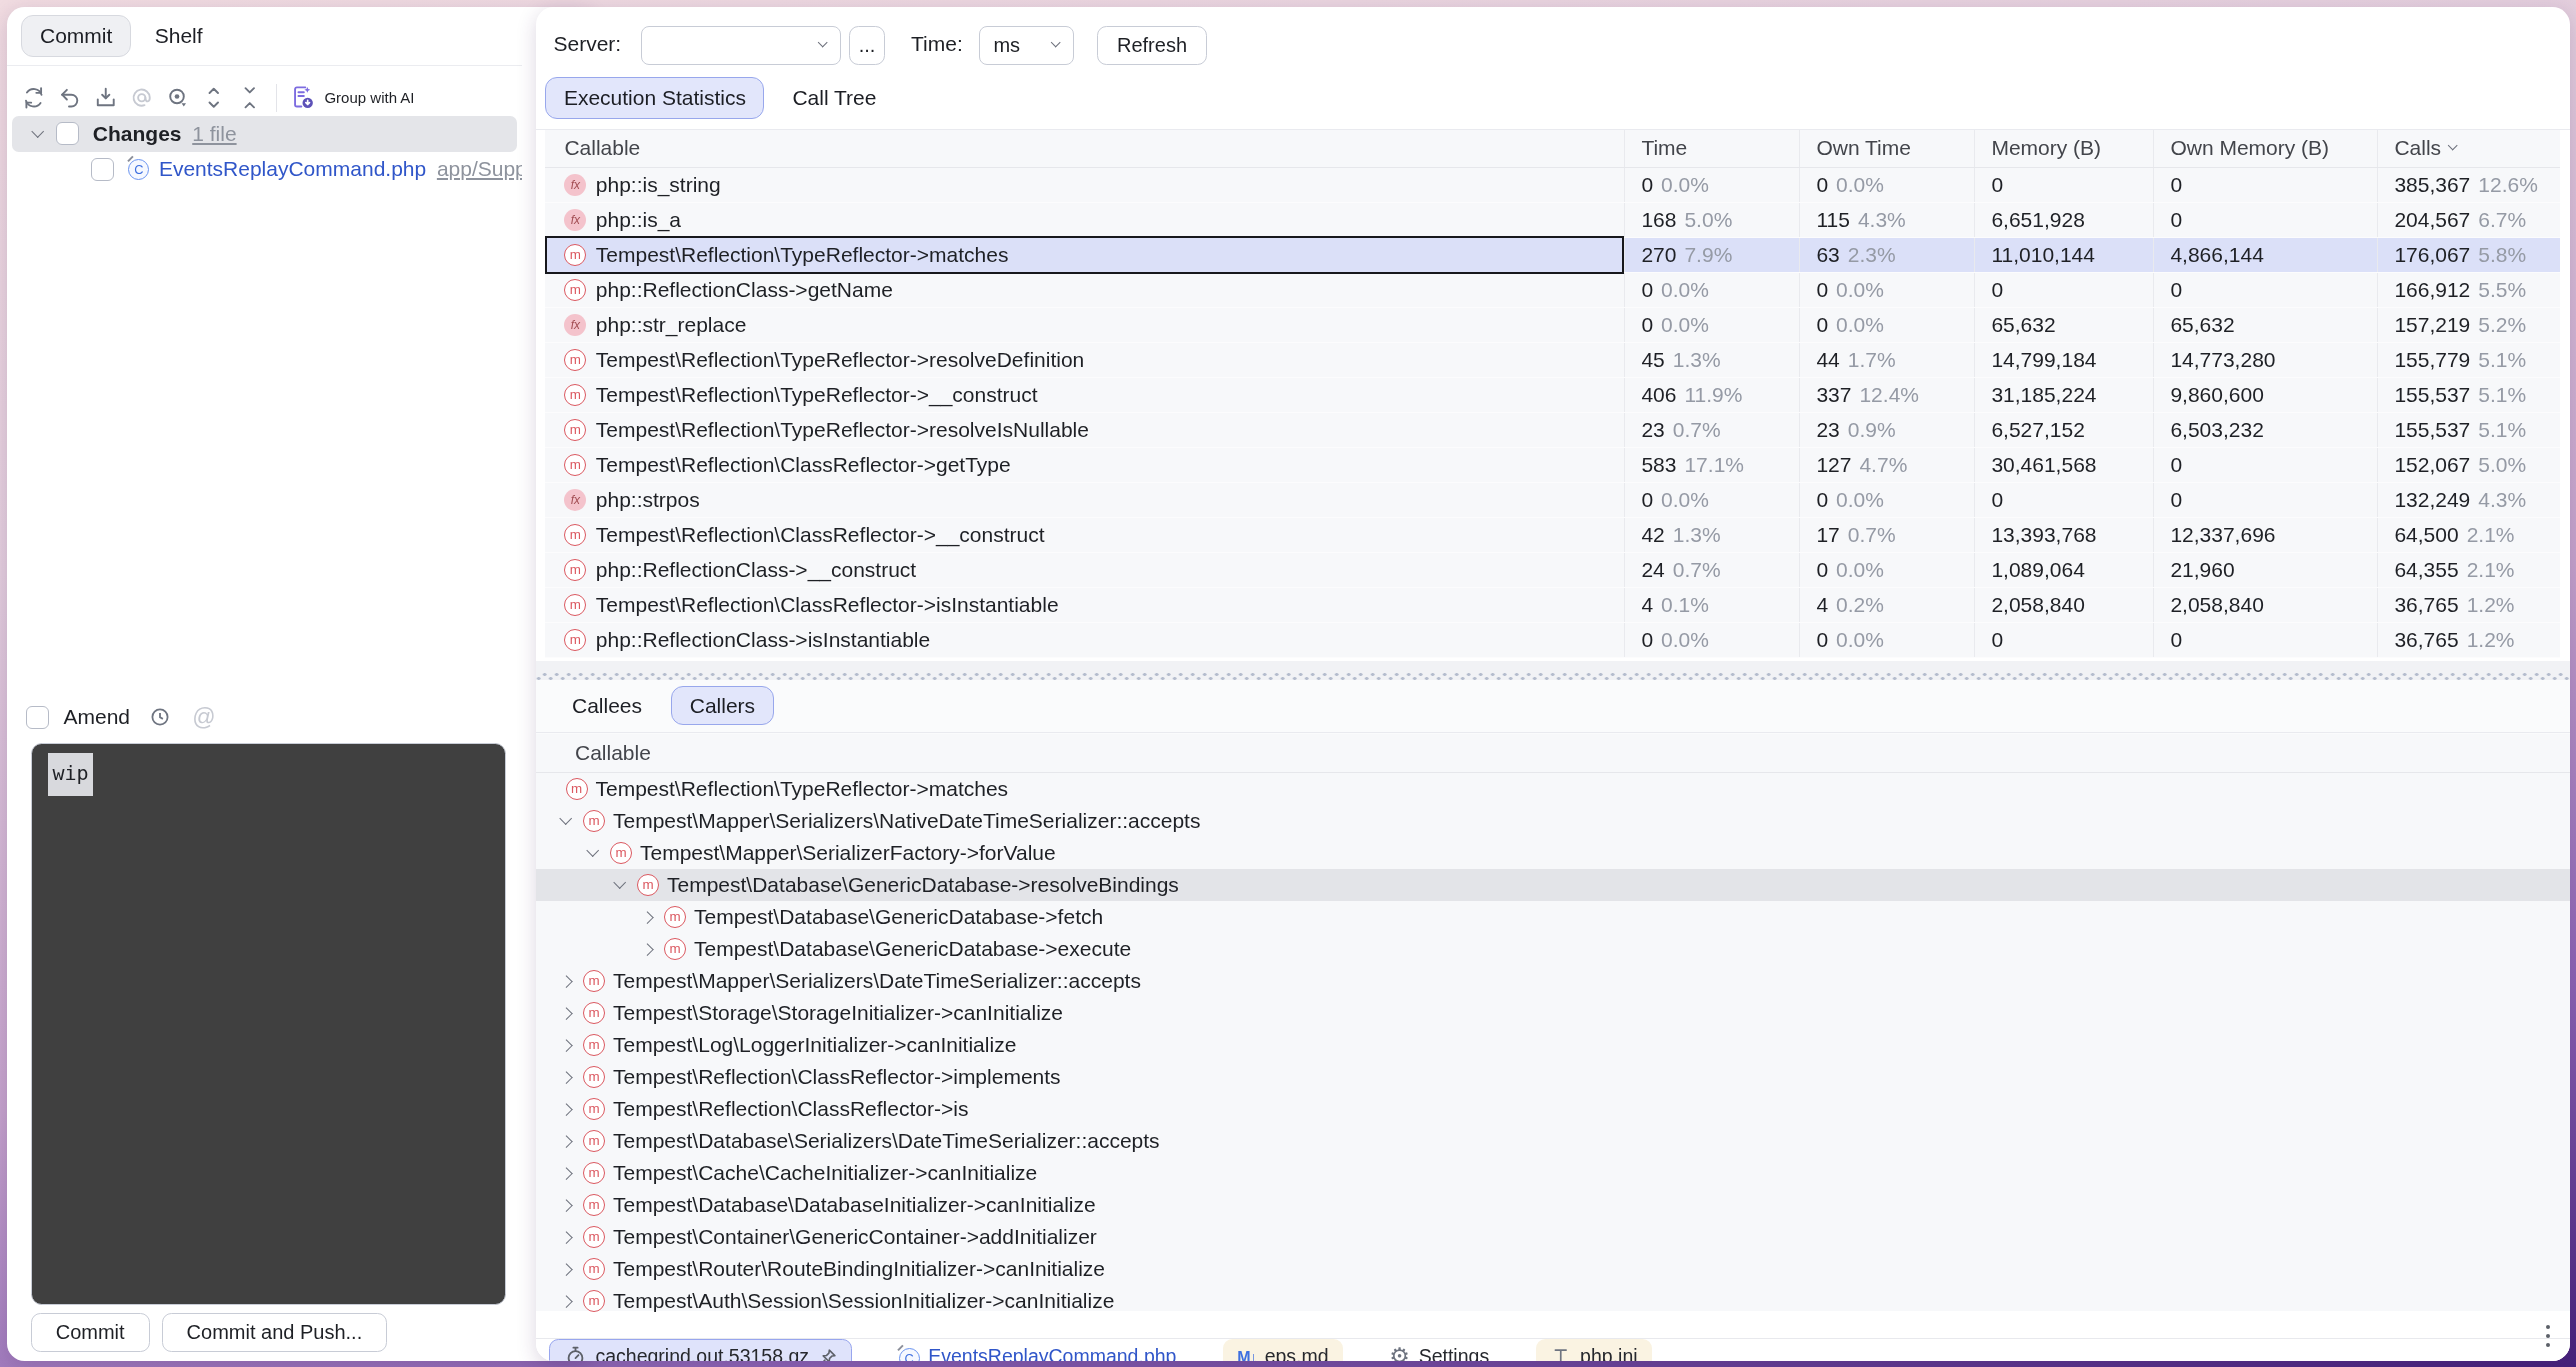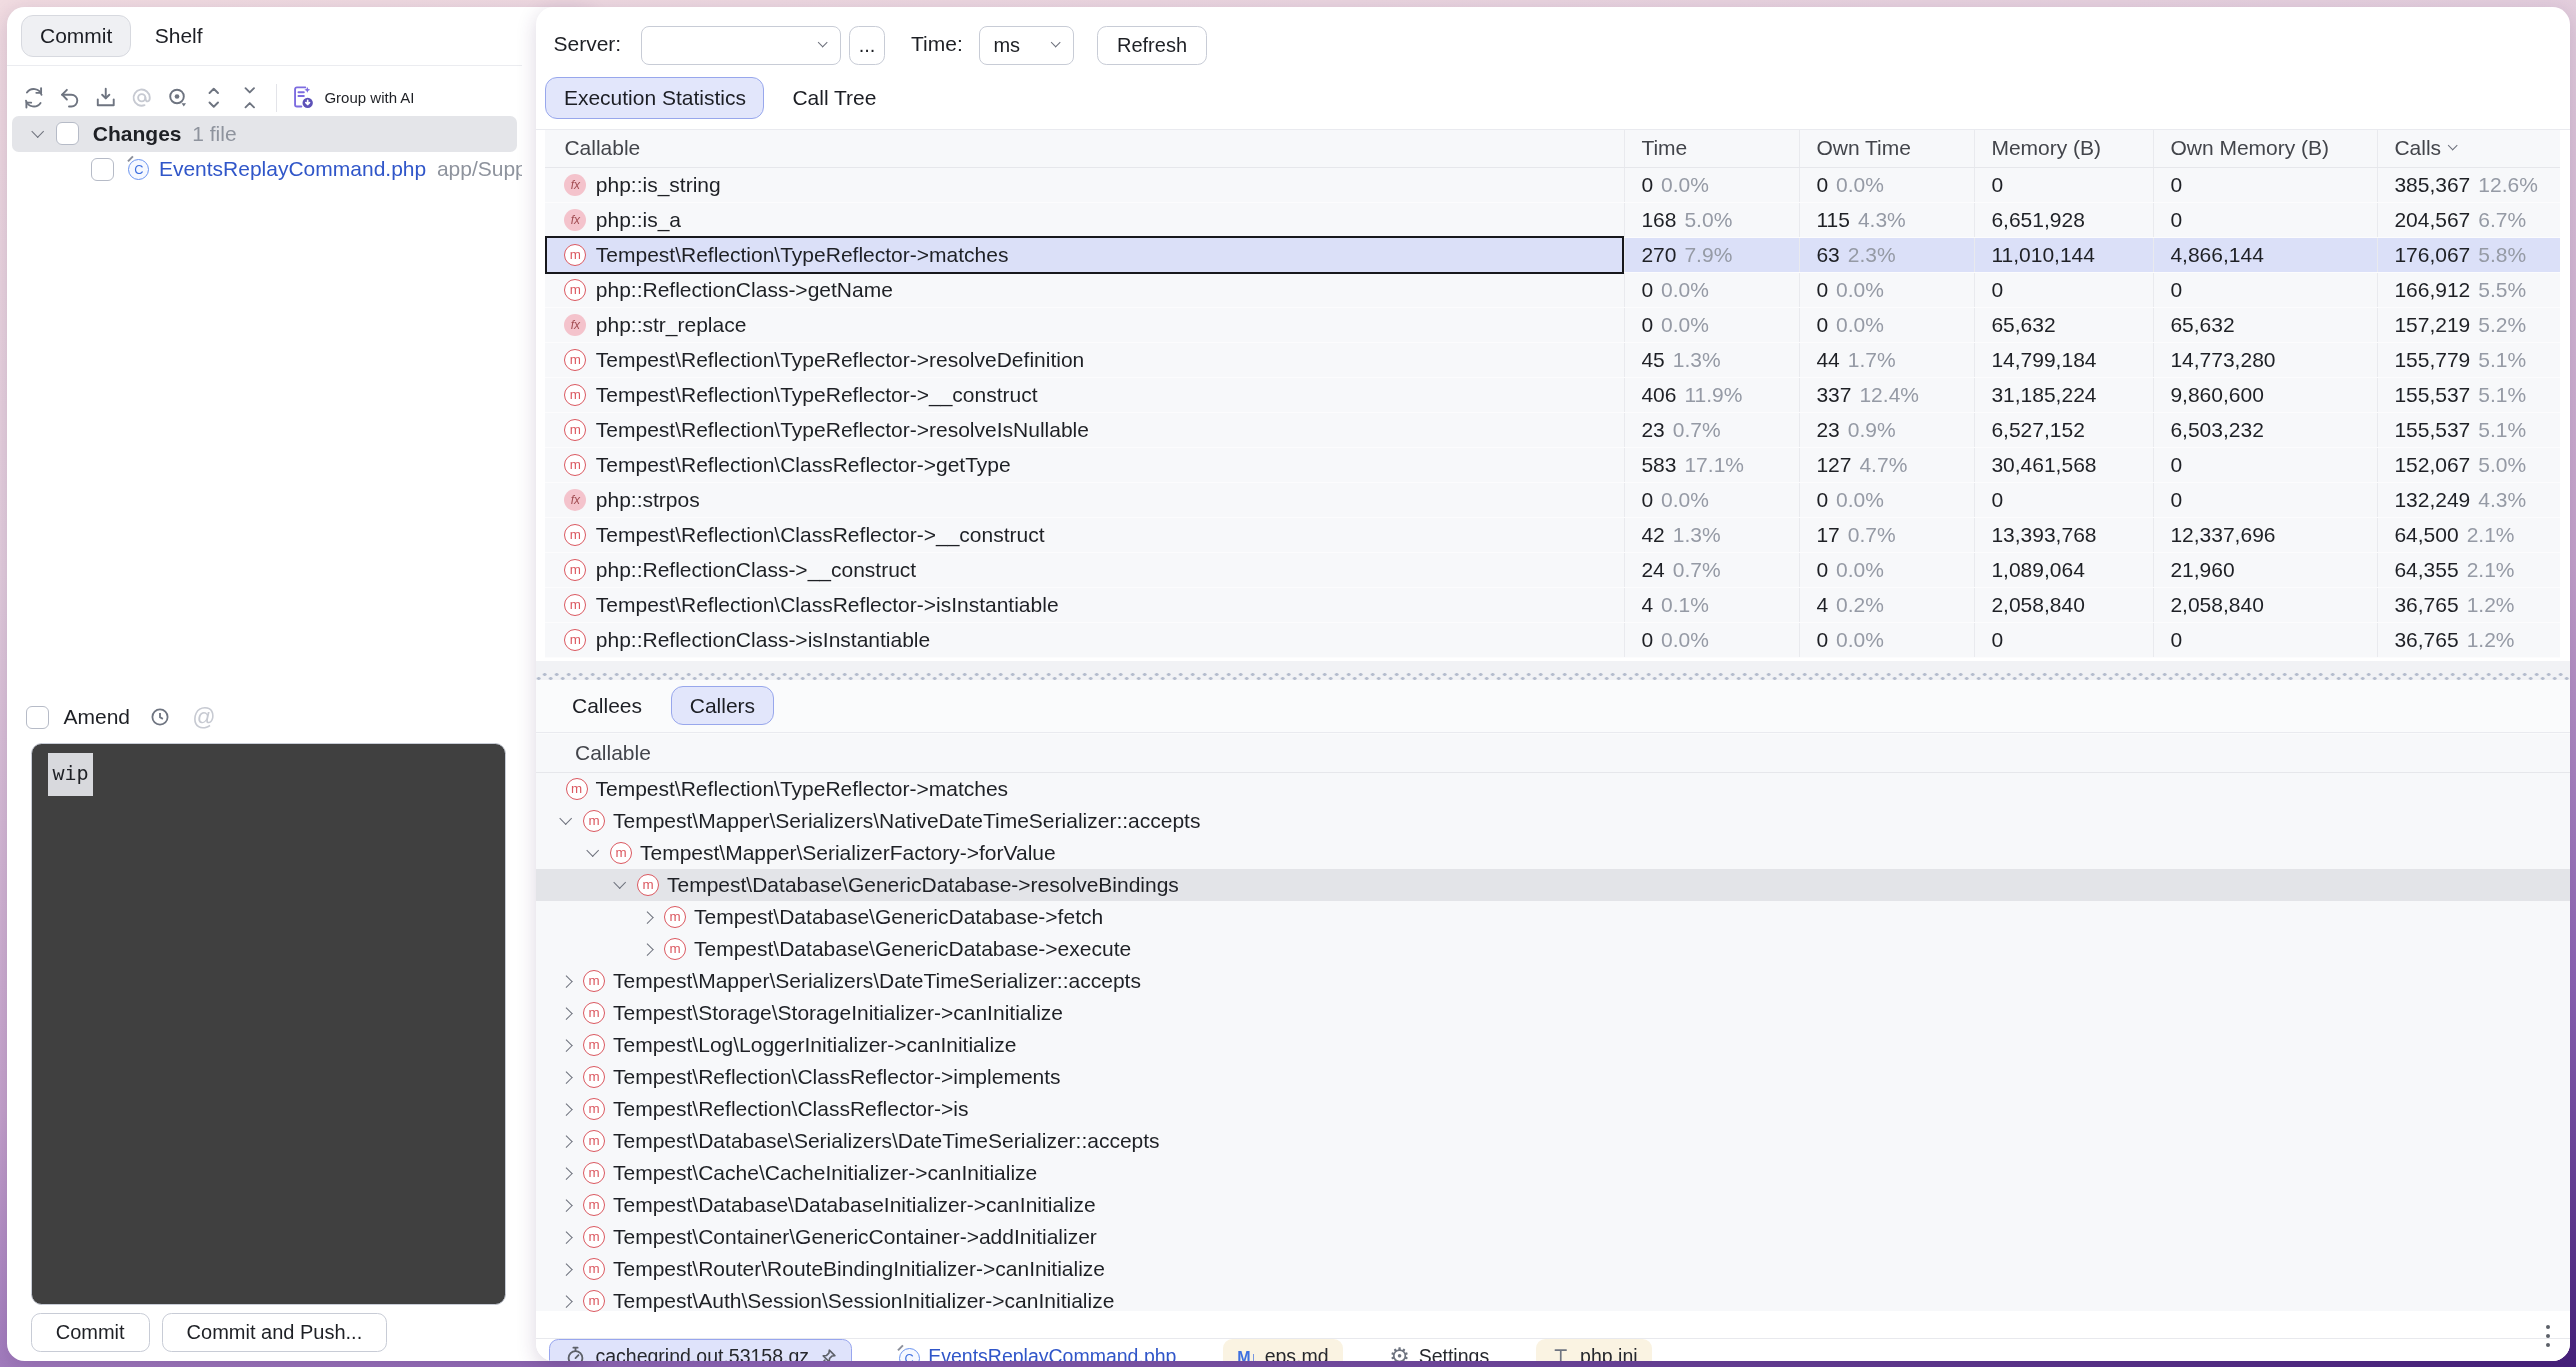--- a/index.html
+++ b/index.html
@@ -43,21 +43,21 @@
 
   
   #lp-tabs { left:14.8px; top:8px; display:flex; align-items:center; gap:5.4px; }
   #lp-sep1 { left:0; top:58px; width:515px; height:1.3px; background:#ebecf0; }
   #lp-toolbar { left:0px; top:70px; width:515px; height:42px; display:flex; align-items:center; }
   .tbtn { width:36px; height:32px; display:flex; align-items:center; justify-content:center; border-radius:6.7px; }
   .tb-div { width:1.3px; height:28px; background:#e3e4e9; margin:0 5.4px 0 8px; }
   #changes-row { left:5.4px; top:109px; width:505px; height:36px; background:#e4e5e9; border-radius:6.7px;
                  display:flex; align-items:center; gap:0; }
   #file-row { left:0; top:145px; width:515px; height:35px; display:flex; align-items:center; overflow:hidden; white-space:nowrap; }
-  .dim { color:#8e939d; }
+  .dim { color:#8e939d;text-decoration:underline; }
   #amend-row { left:19px; top:693px; display:flex; align-items:center; gap:14.8px; height:35px; }
   #msg-box { left:24px; top:736px; width:475px; height:562px; border:1.7px solid #c8ccd6; border-radius:10.7px; background:#404040; }
   #msg-text { position:absolute; left:16px; top:9.4px; font-family:"DejaVu Sans Mono", monospace;
               font-size:20px; color:#1f2126; background:#d8d9dd; padding:8px 4.7px 10.7px; }
   #lp-buttons { left:24px; top:1306px; display:flex; gap:12px; align-items:center; }
   #lp-gear { right:17.5px; top:1310px; font-size:27px; color:#6e7480; }
 
   
   #rp-toolbar { left:0; top:0; width:2034px; height:75px; }
   #server-label { left:17.5px; top:25.5px; color:#1e2025; }

